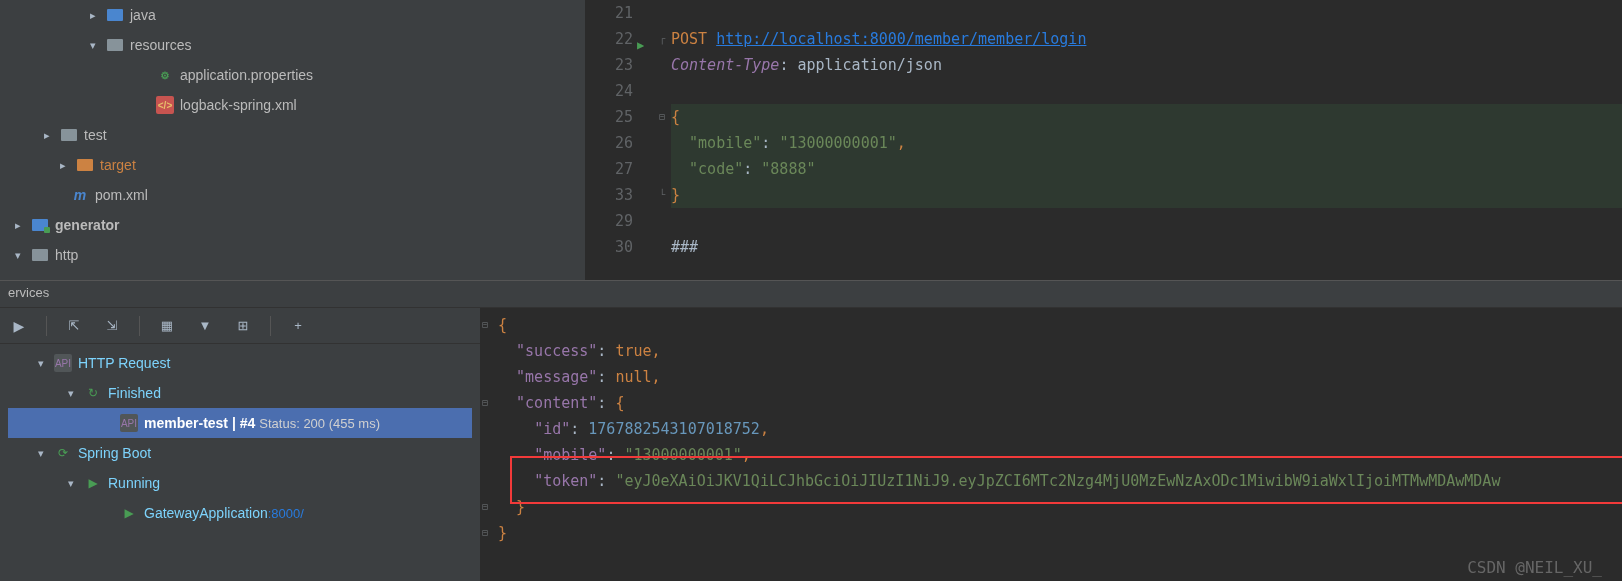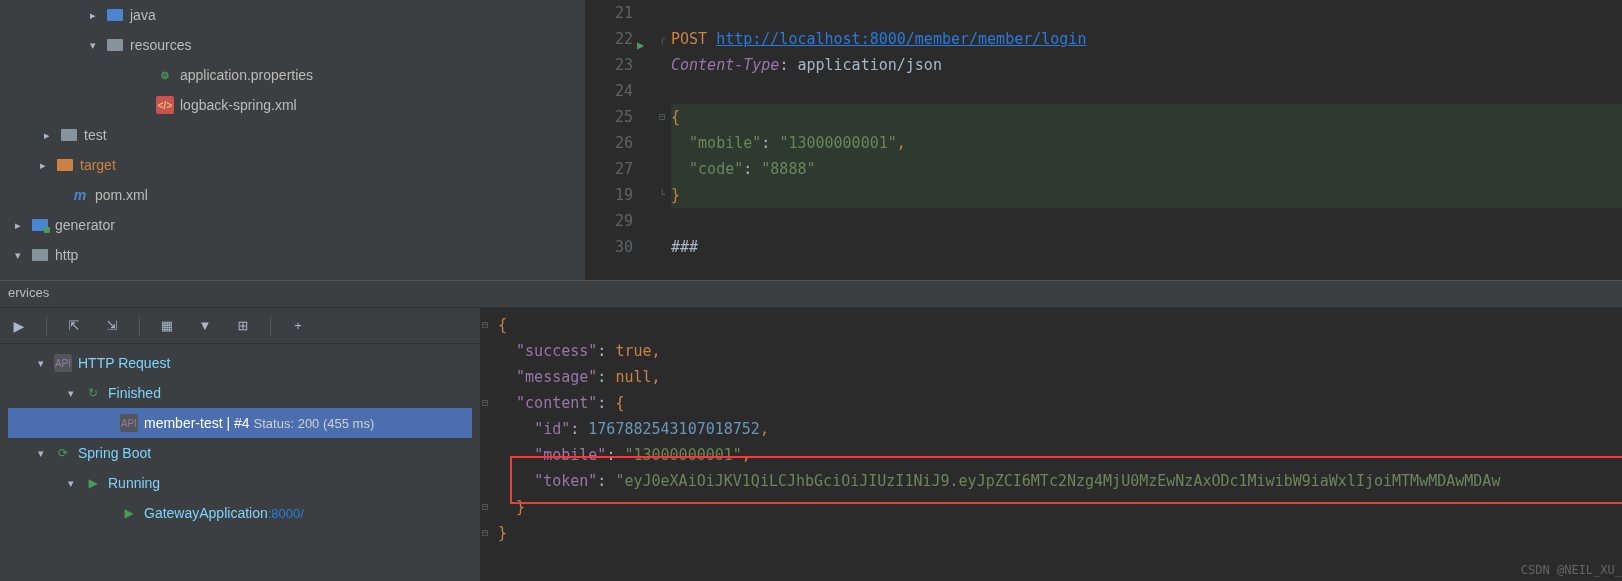--- a/index.html
+++ b/index.html
@@ -109,21 +109,21 @@
   height: 30px;
   cursor: pointer;
   padding-left: 6px;
 }
 .srow.selected { background: #4b6eaf; }
 .srow .label { color: #7dd3fc; }
 .srow.selected .label { color: #ffffff; }
 .status-text { color: #8c8c8c; margin-left: 4px; }
 .srow.selected .status-text { color: #d0d0d0; }
 .port { color: #287bde; text-align: right; }
-.bold { font-weight: 400; }
+.bold { font-weight: 700; }
 .refresh-icon { color: #499c54; }
 .api-icon { color: #9876aa; font-size: 10px; background: #515658; padding: 0 2px; border-radius: 2px; }
 .play-icon { color: #499c54; }
 
 .response-panel {
   flex: 1;
   background: #2b2b2b;
   font-family: "Consolas", monospace;
   font-size: 15px;
   padding: 4px 0 0 0;
@@ -136,23 +136,23 @@
   position: absolute;
   border: 2px solid #f23a3a;
   pointer-events: none;
 }
 .bool { color: #cc8242; }
 .num { color: #6897bb; }
 .null { color: #cc8242; }
 .watermark {
   position: absolute;
   bottom: 4px;
-  right: 0;
+  right: 20px;
   color: #666;
-  font-size: 12px;
+  font-size: 16px;
 }
 </style>
 </head>
 <body>
 
 <div class="top-area">
 
   <div class="project-tree">
     <div class="tree-row" style="padding-left: 90px;">
       <span class="arrow right"></span>
@@ -178,21 +178,21 @@
       <span class="ticon file-xml">&lt;/&gt;</span>
       <span class="label">logback-spring.xml</span>
     </div>
     <div class="tree-row" style="padding-left: 44px;">
       <span class="arrow right"></span>
       <span class="ticon">
           <span class="folder-grey"></span>
         </span>
       <span class="label">test</span>
     </div>
-    <div class="tree-row orange" style="padding-left: 40px;">
+    <div class="tree-row orange" style="padding-left: 60px;">
       <span class="arrow right"></span>
       <span class="ticon">
           <span class="folder-orange"></span>
         </span>
       <span class="label">target</span>
     </div>
     <div class="tree-row" style="padding-left: 55px;">
       <span class="arrow none"></span>
       <span class="ticon file-m">m</span>
       <span class="label">pom.xml</span>
@@ -215,21 +215,21 @@
 
   <div class="editor">
     <div class="gutter">
       <div>21</div>
       <div><span>22</span><span class="run-marker">▶</span></div>
       <div>23</div>
       <div>24</div>
       <div>25</div>
       <div>26</div>
       <div>27</div>
-      <div>19</div>
+      <div>33</div>
       <div>29</div>
       <div>30</div>
     </div>
     <div class="fold-col">
       <div></div>
         <div>┌</div>
         <div></div>
         <div></div>
         <div>⊟</div>
         <div></div>

